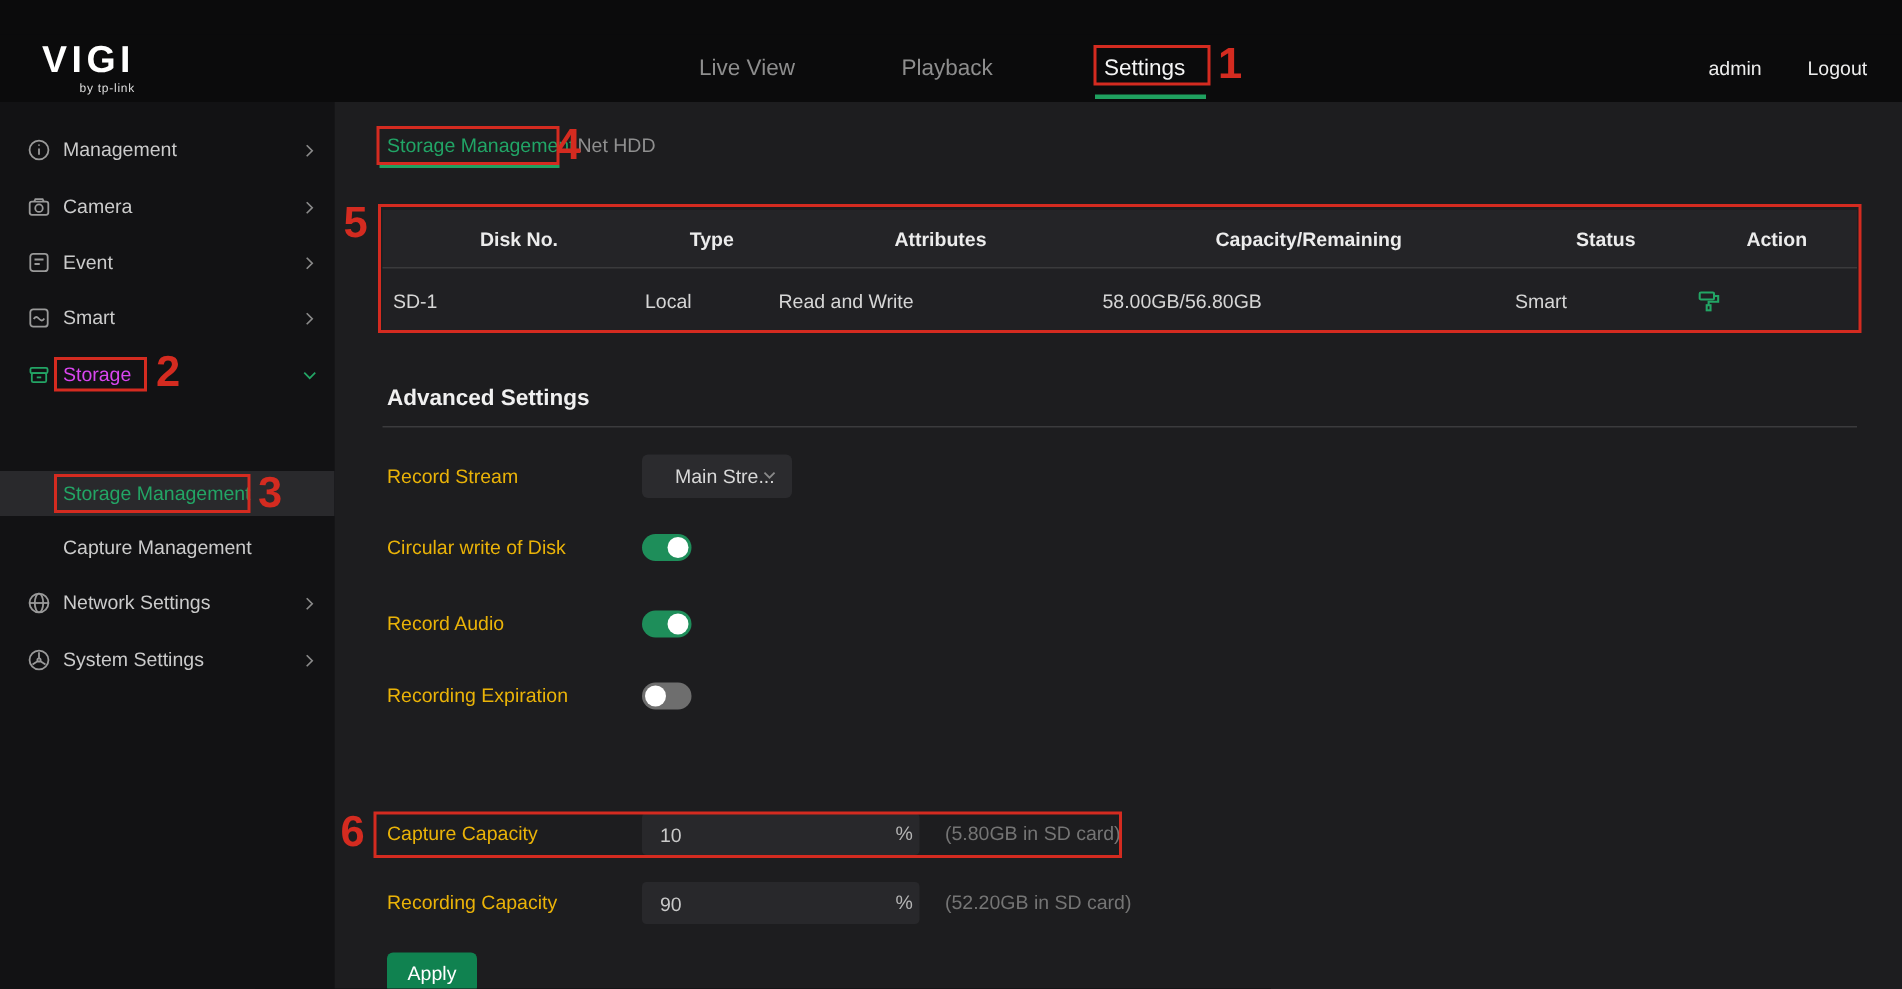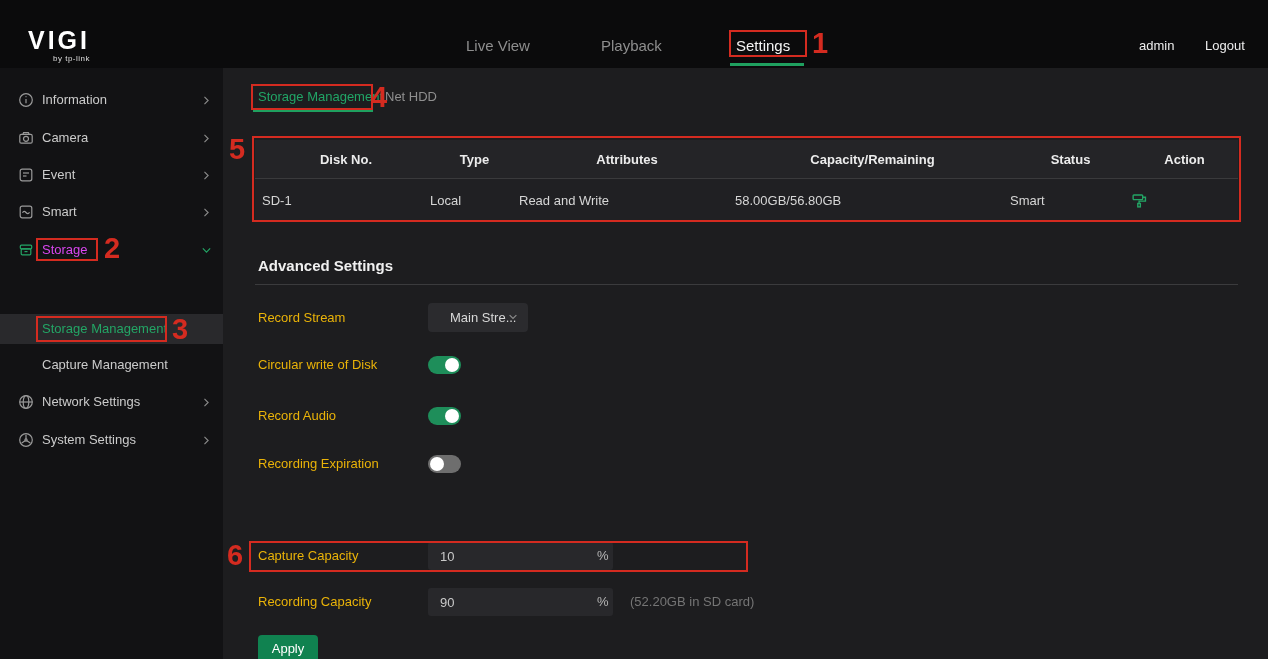--- a/index.html
+++ b/index.html
@@ -110,21 +110,21 @@
   <aside class="sidebar">
 
     <div class="side-item" style="top:17px">
       <span class="si-icon">
         <svg viewBox="0 0 16 16" width="16" height="16" fill="none" stroke="#9a9a9a" stroke-width="1.2">
           <circle cx="8" cy="8" r="6.3"></circle>
             <line x1="8" y1="7" x2="8" y2="11.2"></line>
           <circle cx="8" cy="4.7" r="0.6" fill="#9a9a9a" stroke="none"></circle>
           </svg>
       </span>
-      <span class="si-label">Information</span>
+      <span class="si-label">Management</span>
       <span class="si-chev">
         <svg viewBox="0 0 16 16" width="13" height="13" fill="none" stroke="#8a8a8a" stroke-width="1.4">
           <polyline points="5.5,3.5 10,8 5.5,12.5"></polyline>
           </svg>
       </span>
     </div>
 
     <div class="side-item" style="top:55px">
       <span class="si-icon">
         <svg viewBox="0 0 16 16" width="16" height="16" fill="none" stroke="#9a9a9a" stroke-width="1.2">
@@ -297,20 +297,21 @@
       <div class="toggle" style="top:6px" data-state="off">
           <span class="knob"></span>
         </div>
     </div>
 
 
     <div style="position:absolute; left:0; top:473px; width:1045px; height:30px">
       <span class="form-label">Capture Capacity</span>
       <input class="text-input input-wide" type="text" value="10" style="">
       <span class="unit">%</span>
+      <span class="note">(5.80GB in SD card)</span>
     </div>
 
     <div style="position:absolute; left:0; top:519px; width:1045px; height:30px">
       <span class="form-label">Recording Capacity</span>
       <input class="text-input input-wide" type="text" value="90" style="">
       <span class="unit">%</span>
       <span class="note">(52.20GB in SD card)</span>
     </div>
 
     <button class="apply-btn">Apply</button>

